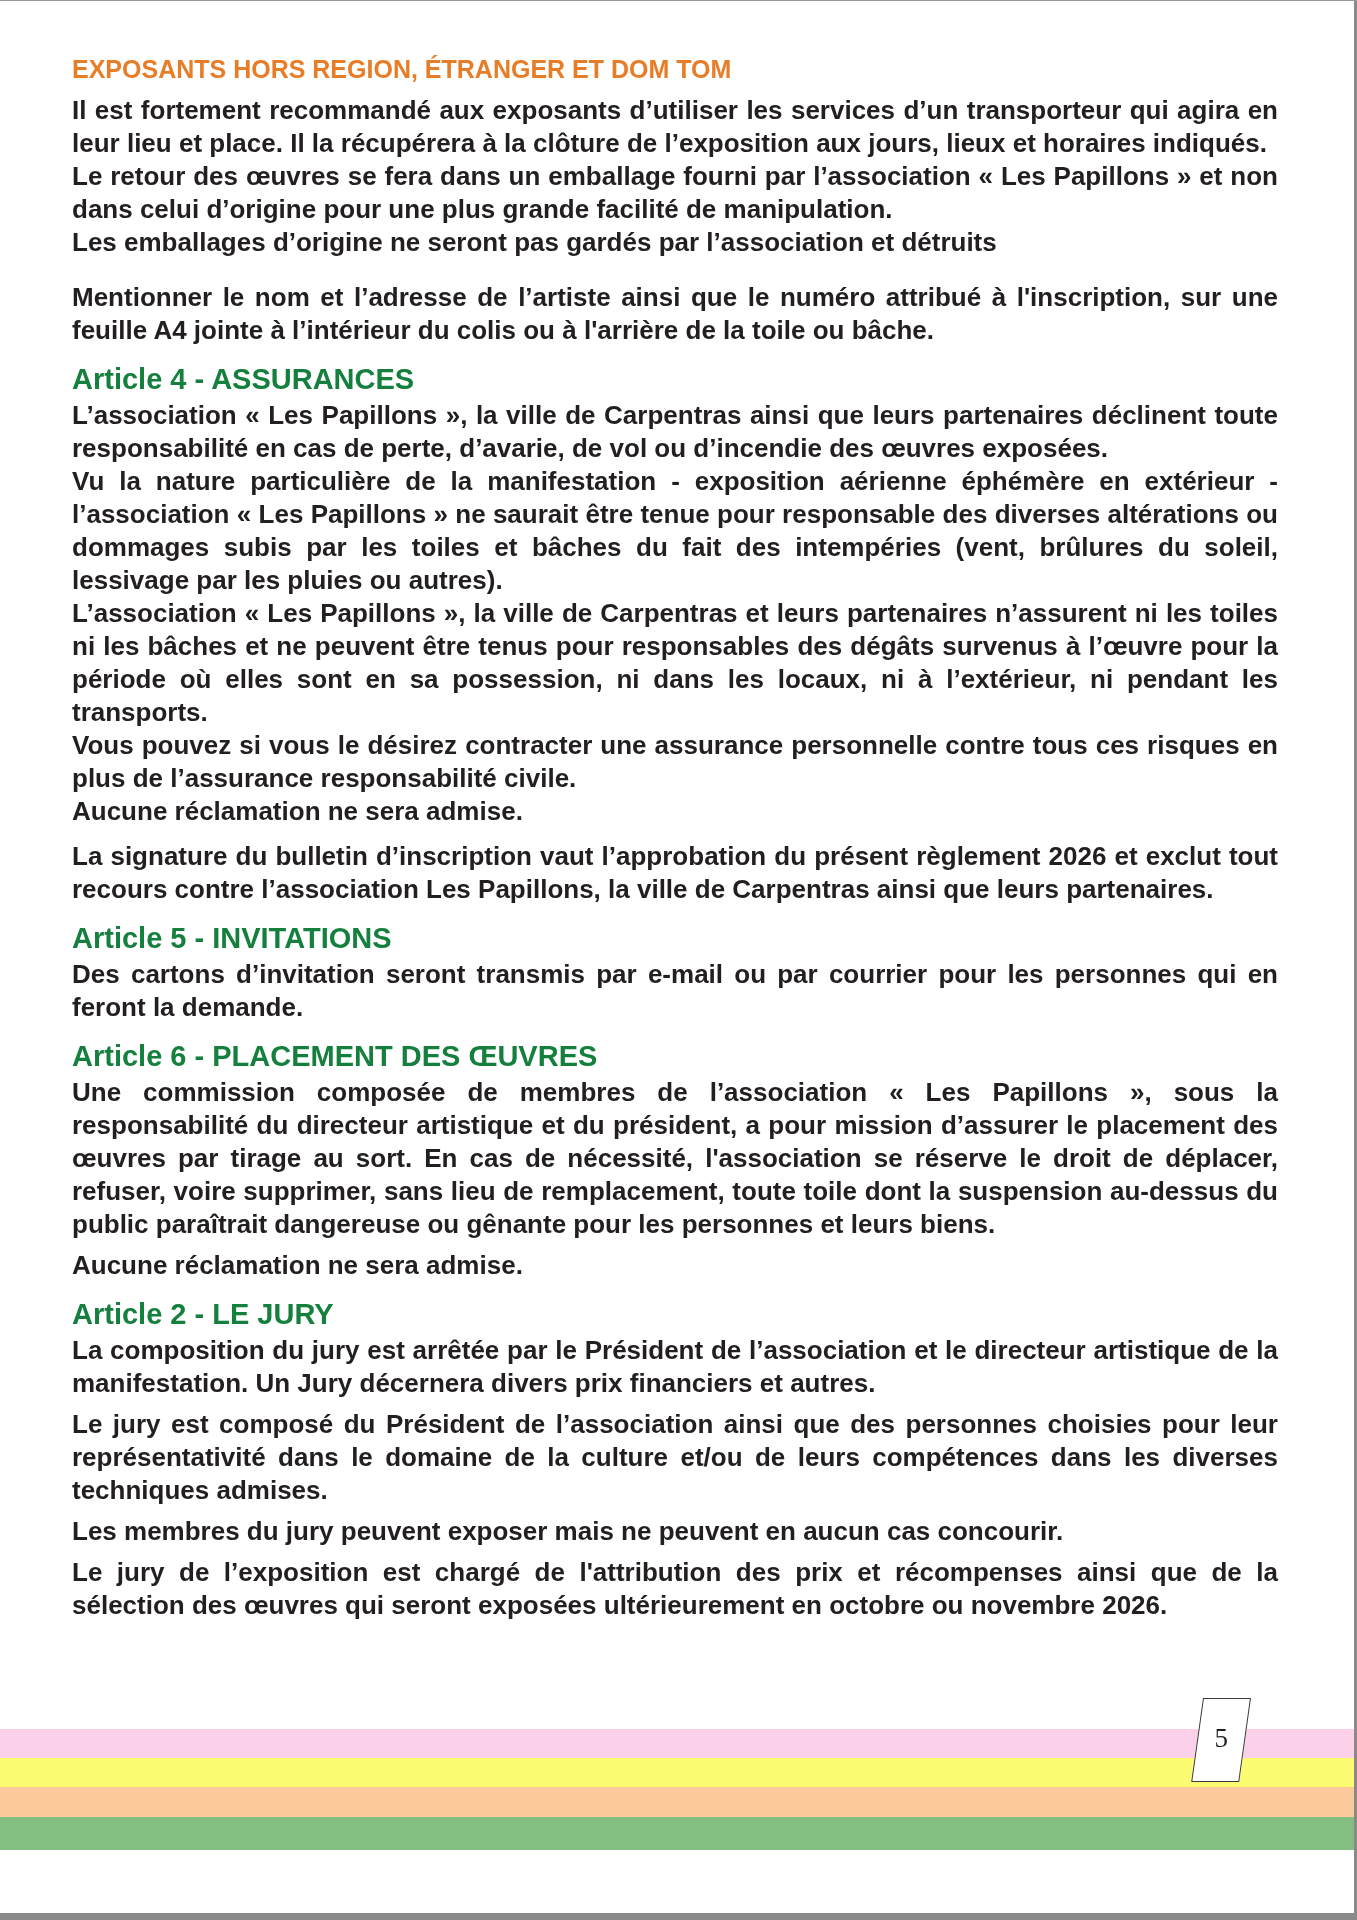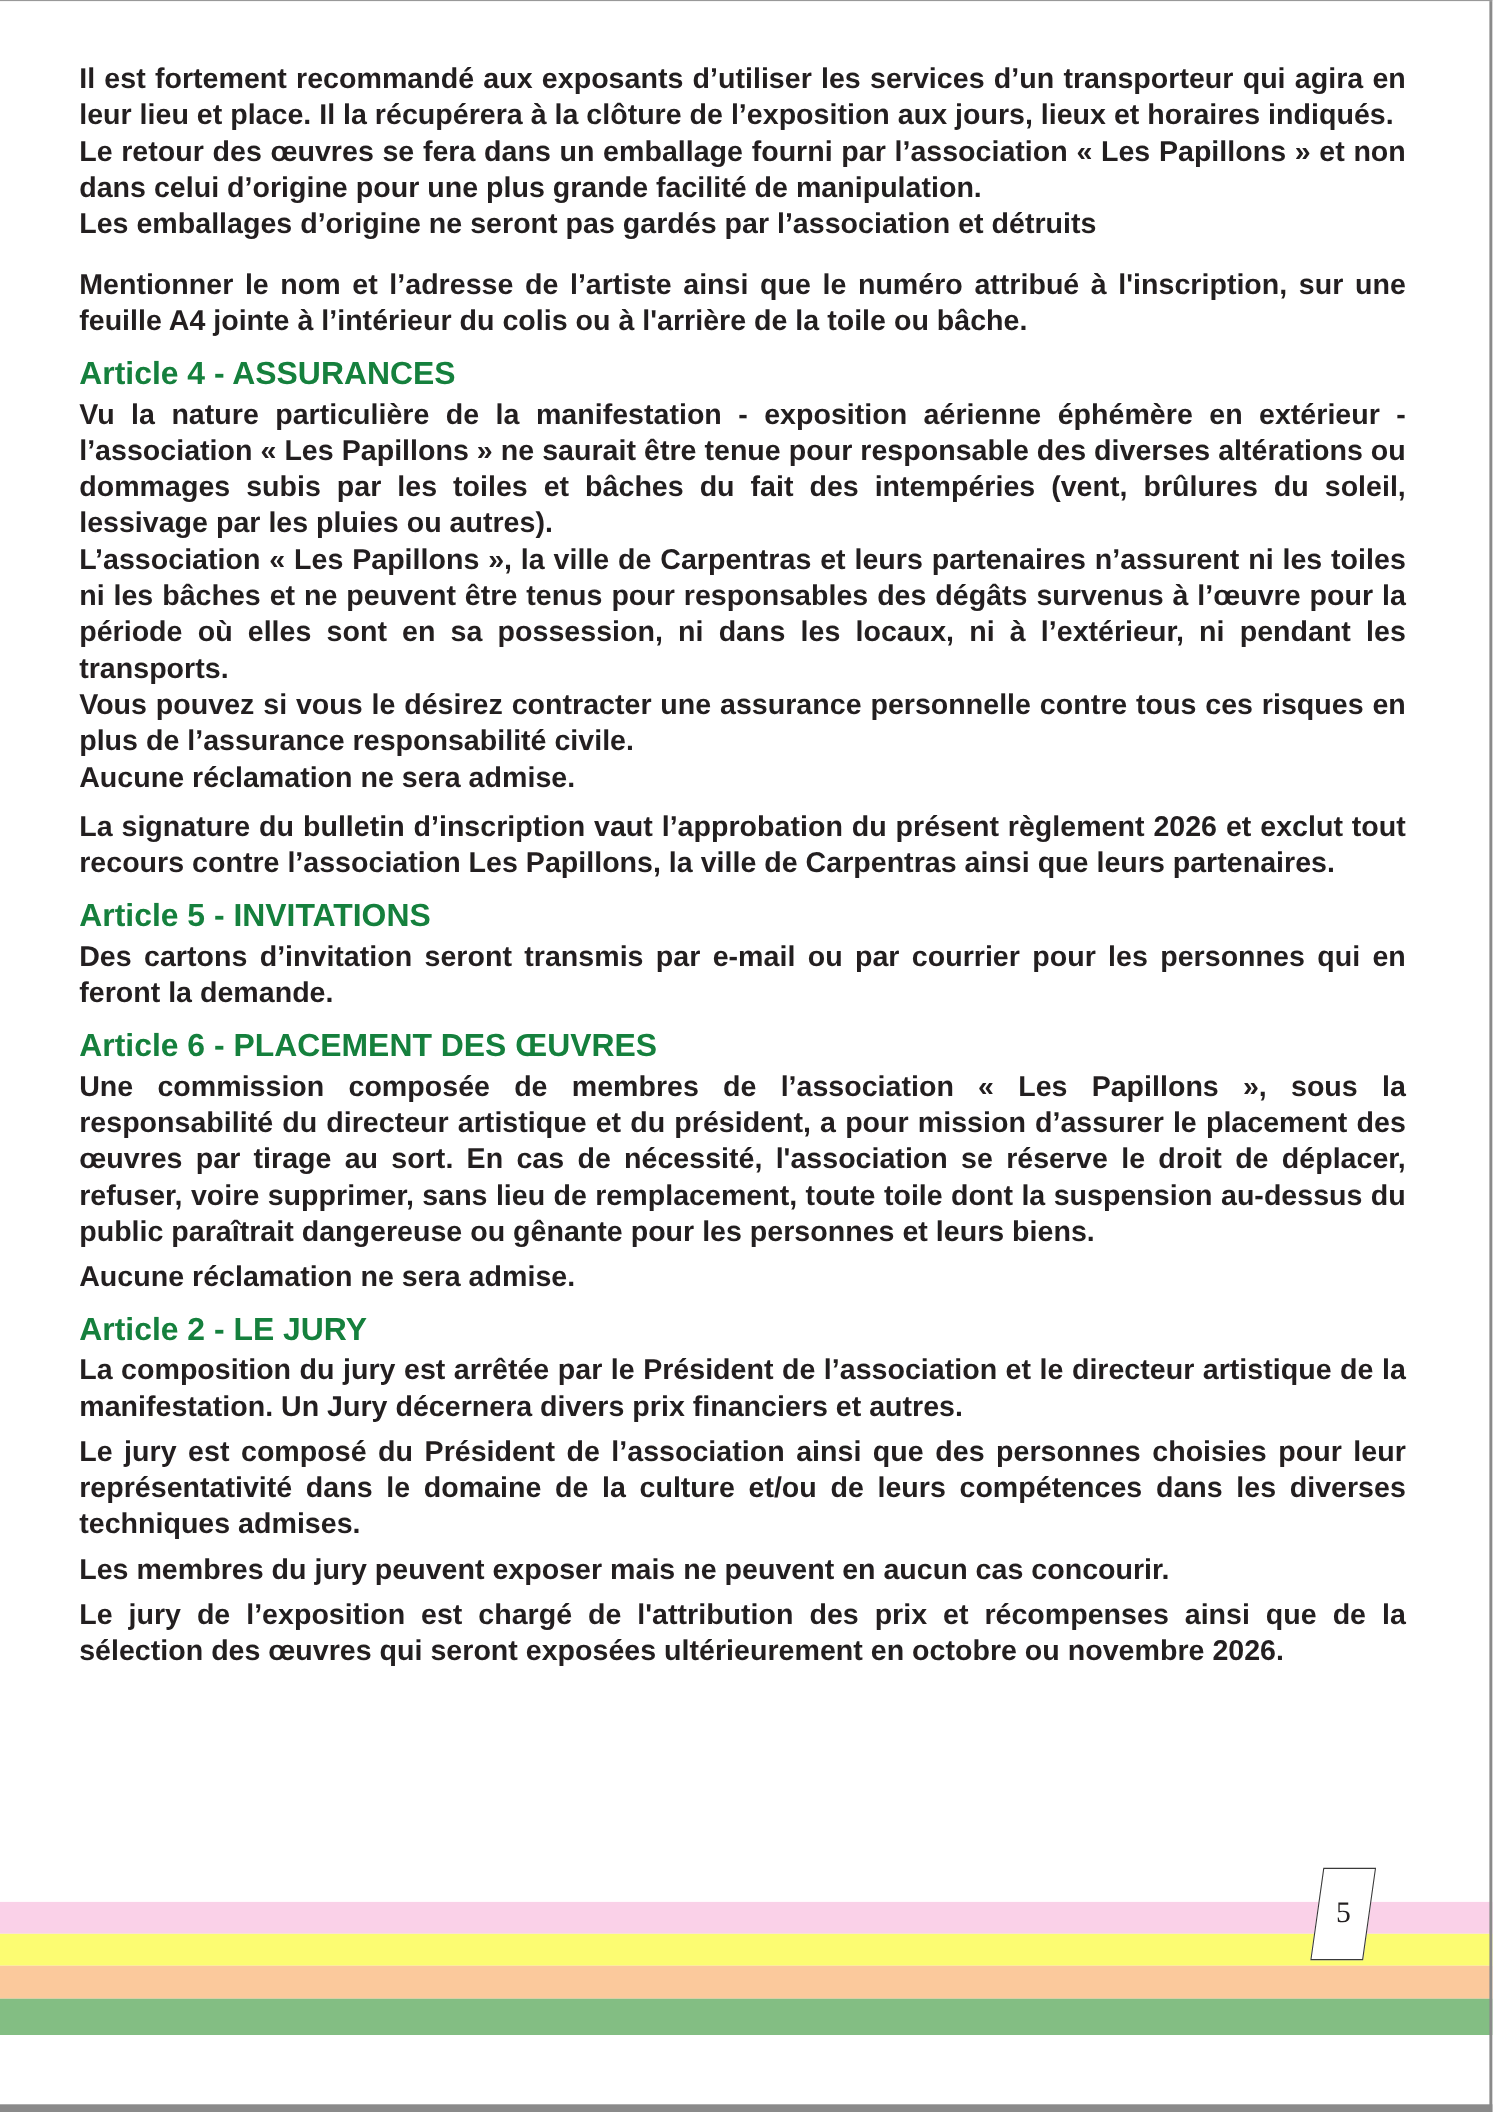--- a/index.html
+++ b/index.html
@@ -74,27 +74,29 @@
     position:absolute;top:0;left:1354px;width:3px;height:1920px;
   }
 </style>
 </head>
 <body>
 
 <div class="page">
 
   <div class="content">
 
+    <h1 class="top">EXPOSANTS HORS REGION, ÉTRANGER ET DOM TOM</h1>
 
     <p>Il est fortement recommandé aux exposants d’utiliser les services d’un transporteur qui agira en leur lieu et place. Il la récupérera à la clôture de l’exposition aux jours, lieux et horaires indiqués.</p>
     <p>Le retour des œuvres se fera dans un emballage fourni par l’association « Les Papillons » et non dans celui d’origine pour une plus grande facilité de manipulation.</p>
     <p class="nojust">Les emballages d’origine ne seront pas gardés par l’association et détruits</p>
     <p class="b sp">Mentionner le nom et l’adresse de l’artiste ainsi que le numéro attribué à l'inscription, sur une feuille A4 jointe à l’intérieur du colis ou à l'arrière de la toile ou bâche.</p>
 
     <h2 class="article">Article 4 - ASSURANCES</h2>
+    <p>L’association « Les Papillons », la ville de Carpentras ainsi que leurs partenaires déclinent toute responsabilité en cas de perte, d’avarie, de vol ou d’incendie des œuvres exposées.</p>
     <p>Vu la nature particulière de la manifestation - exposition aérienne éphémère en extérieur - l’association « Les Papillons » ne saurait être tenue pour responsable des diverses altérations ou dommages subis par les toiles et bâches du fait des intempéries (vent, brûlures du soleil, lessivage par les pluies ou autres).</p>
     <p>L’association « Les Papillons », la ville de Carpentras et leurs partenaires n’assurent ni les toiles ni les bâches et ne peuvent être tenus pour responsables des dégâts survenus à l’œuvre pour la période où elles sont en sa possession, ni dans les locaux, ni à l’extérieur, ni pendant les transports.</p>
     <p>Vous pouvez si vous le désirez contracter une assurance personnelle contre tous ces risques en plus de l’assurance responsabilité civile.</p>
     <p class="b">Aucune réclamation ne sera admise.</p>
     <p class="b g12">La signature du bulletin d’inscription vaut l’approbation du présent règlement 2026 et exclut tout recours contre l’association Les Papillons, la ville de Carpentras ainsi que leurs partenaires.</p>
 
     <h2 class="article">Article 5 - INVITATIONS</h2>
     <p>Des cartons d’invitation seront transmis par e-mail ou par courrier pour les personnes qui en feront la demande.</p>
 
     <h2 class="article">Article 6 - PLACEMENT DES ŒUVRES</h2>

